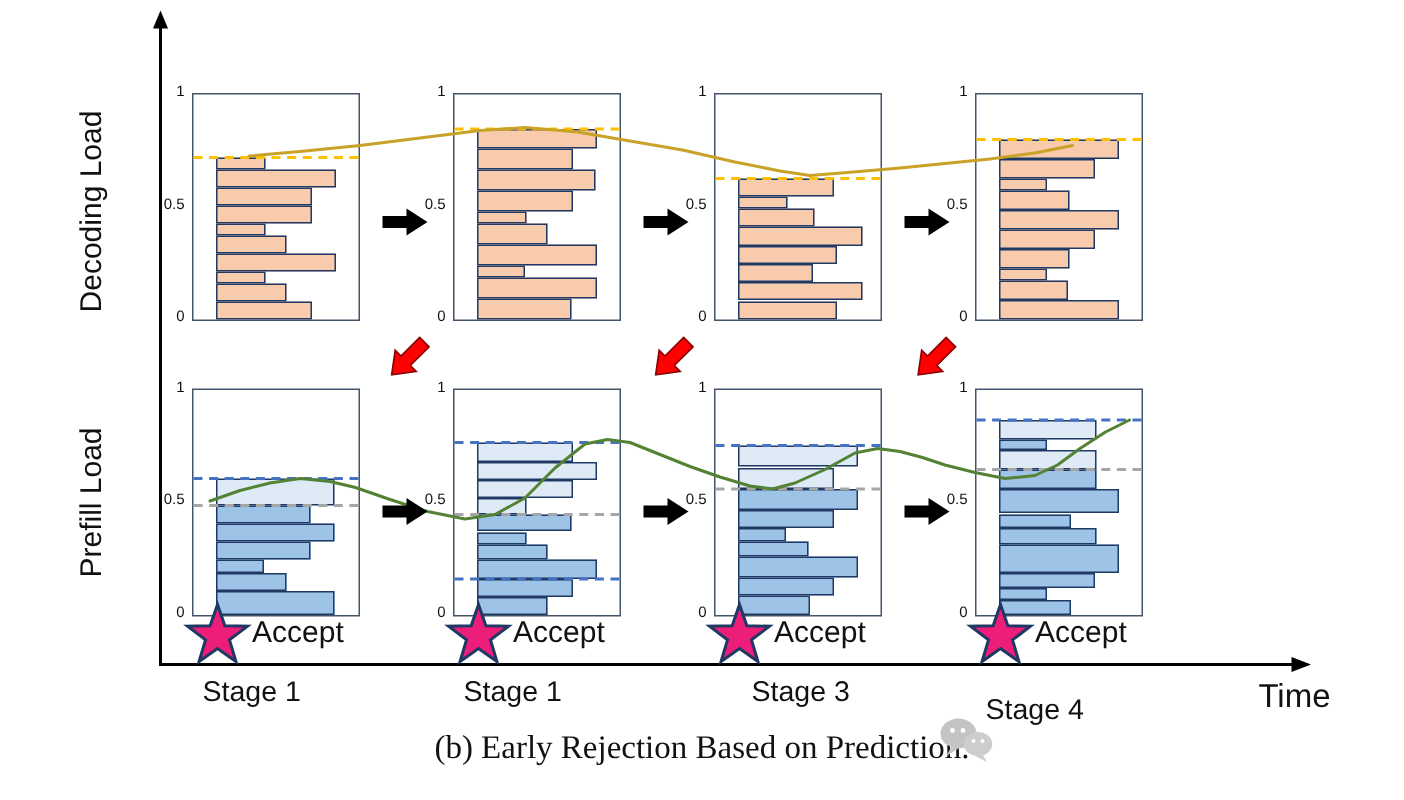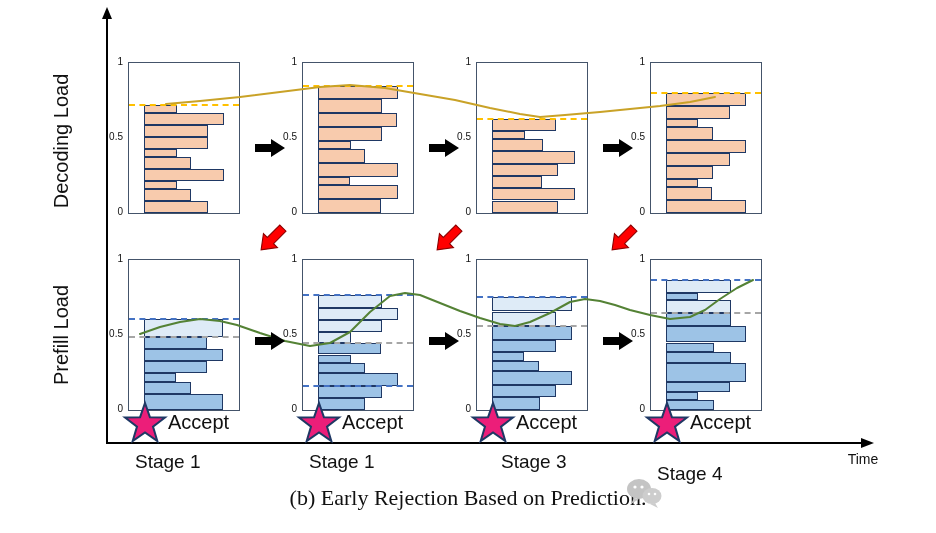--- a/index.html
+++ b/index.html
@@ -8,21 +8,21 @@
   #overlay{position:absolute;left:0;top:0;z-index:5;pointer-events:none;}
   #charts .chart-box{position:absolute;width:110px;height:150px;background:#fff;
        border:1.5px solid #44546A;z-index:2;}
   #charts .bar{position:absolute;box-sizing:border-box;border:1.5px solid #1F3864;}
   #charts .dash{position:absolute;left:0;width:100%;height:0;border-top:2px dashed #FFC000;z-index:3;}
   #charts .tick{position:absolute;width:28px;text-align:right;font-size:10px;color:#111;z-index:2;}
   .ylab{position:absolute;width:160px;height:26px;text-align:center;font-size:20px;
        transform:rotate(-90deg);transform-origin:center;z-index:4;}
   .stage-label{position:absolute;width:100px;text-align:left;font-size:19px;z-index:4;}
   .accept-label{position:absolute;font-size:20px;z-index:6;}
-  .xlab{position:absolute;width:80px;text-align:center;font-size:14px;z-index:4;}
+  .xlab{position:absolute;width:80px;text-align:center;font-size:22px;z-index:4;}
   .caption{position:absolute;left:0;top:485px;width:936px;text-align:center;
        font-family:"Liberation Serif",serif;font-size:22px;z-index:4;}
   .watermark{position:absolute;left:626px;top:478px;display:flex;align-items:center;gap:5px;
        z-index:7;color:#C9C9C9;font-size:22px;letter-spacing:1px;white-space:nowrap;}
 </style>
 </head>
 <body>
 
 <div class="fig" id="fig">
   <svg id="overlay" width="936" height="533">

